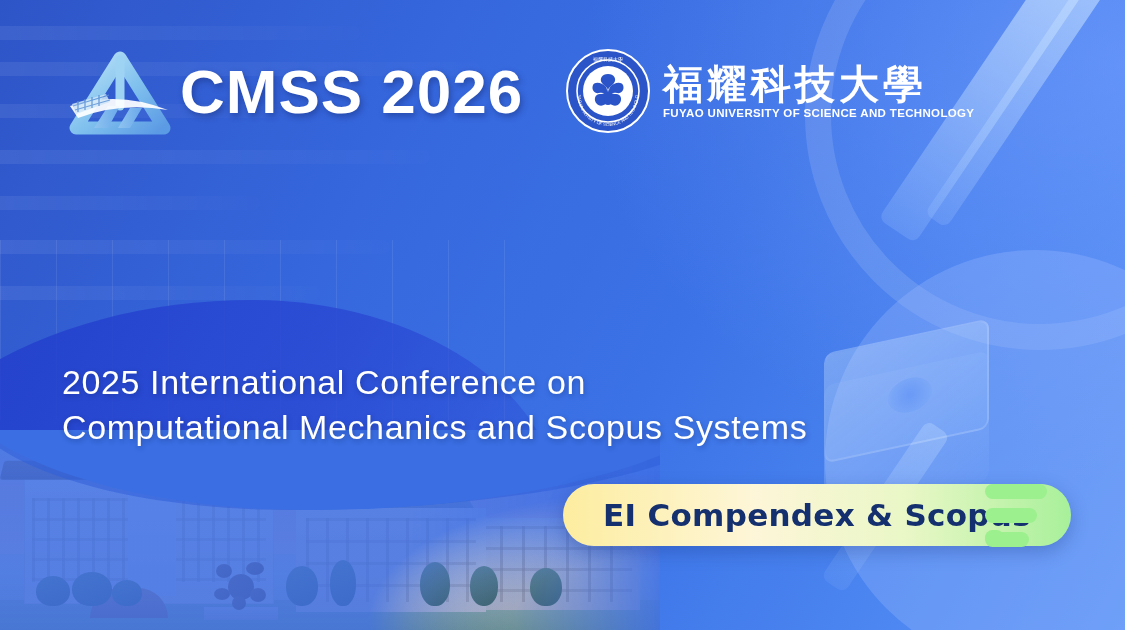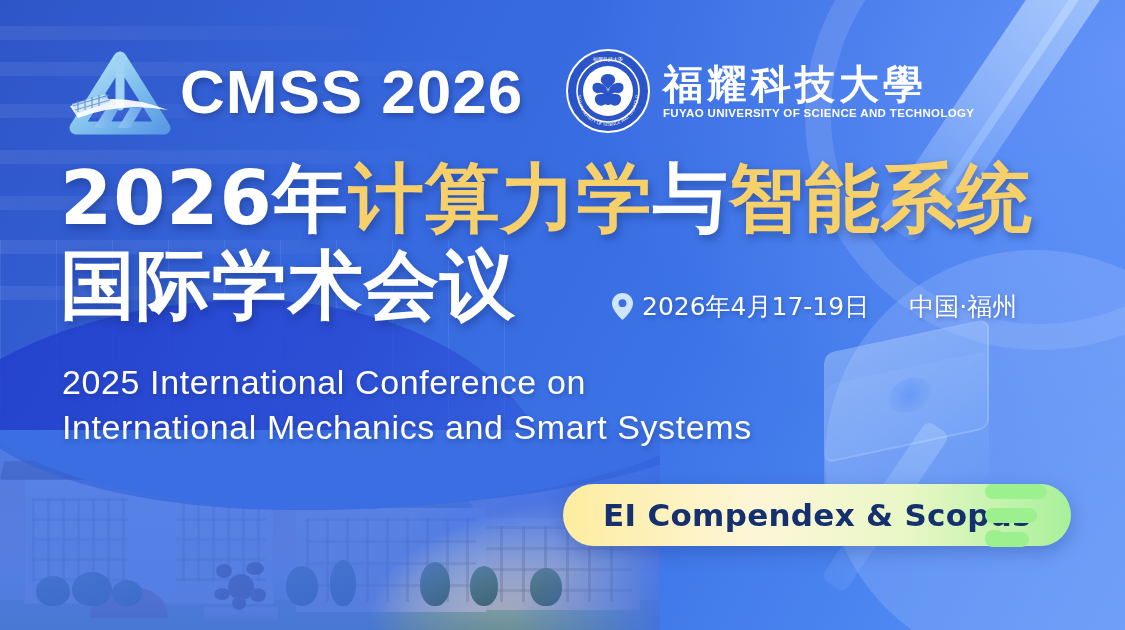--- a/index.html
+++ b/index.html
@@ -422,40 +422,25 @@
           <textPath href="#arcb" startOffset="50%" text-anchor="middle">FUYAO UNIVERSITY OF SCIENCE AND TECHNOLOGY</textPath>
         </text>
       </svg>
     </div>
     <div class="univ-text">
       <div class="univ-cn">福耀科技大學</div>
       <div class="univ-en">FUYAO UNIVERSITY OF SCIENCE AND TECHNOLOGY</div>
     </div>
   </div>
 
-  <div class="title-cn">
-    <span class="w">2026年</span><span class="y">计算力</span><span class="y">学</span><span class="w">与</span><span class="y">智能系统</span>
-    <span class="w line2">国际学术会议</span>
-  </div>
-
-  <div class="meta">
-    <span class="pin-icon">
-      <svg viewBox="0 0 21 27" width="21" height="27">
-        <path d="M10.5 0 C4.7 0 0 4.6 0 10.3 C0 18 10.5 27 10.5 27 C10.5 27 21 18 21 10.3 C21 4.6 16.3 0 10.5 0 Z" fill="#cfe5fb"></path>
-        <circle cx="10.5" cy="10.2" r="3.9" fill="#3a6ee2"></circle>
-      </svg>
-    </span>
-    <span>2026年4月17-19日</span>
-    <span class="meta-gap"></span>
-    <span>中国·福州</span>
-  </div>
+
 
   <div class="title-en">
     <div>2025 International Conference on</div>
-    <div>International Mechanics and Smart Systems</div>
+    <div>Computational Mechanics and Scopus Systems</div>
   </div>
 
   <div class="badge-glow"></div>
   <div class="badge">
     <span class="badge-text">EI Compendex &amp; Scopus</span>
   </div>
   <div class="e-mark">
     <span class="e-bar1"></span>
     <span class="e-bar2"></span>
     <span class="e-bar3"></span>

